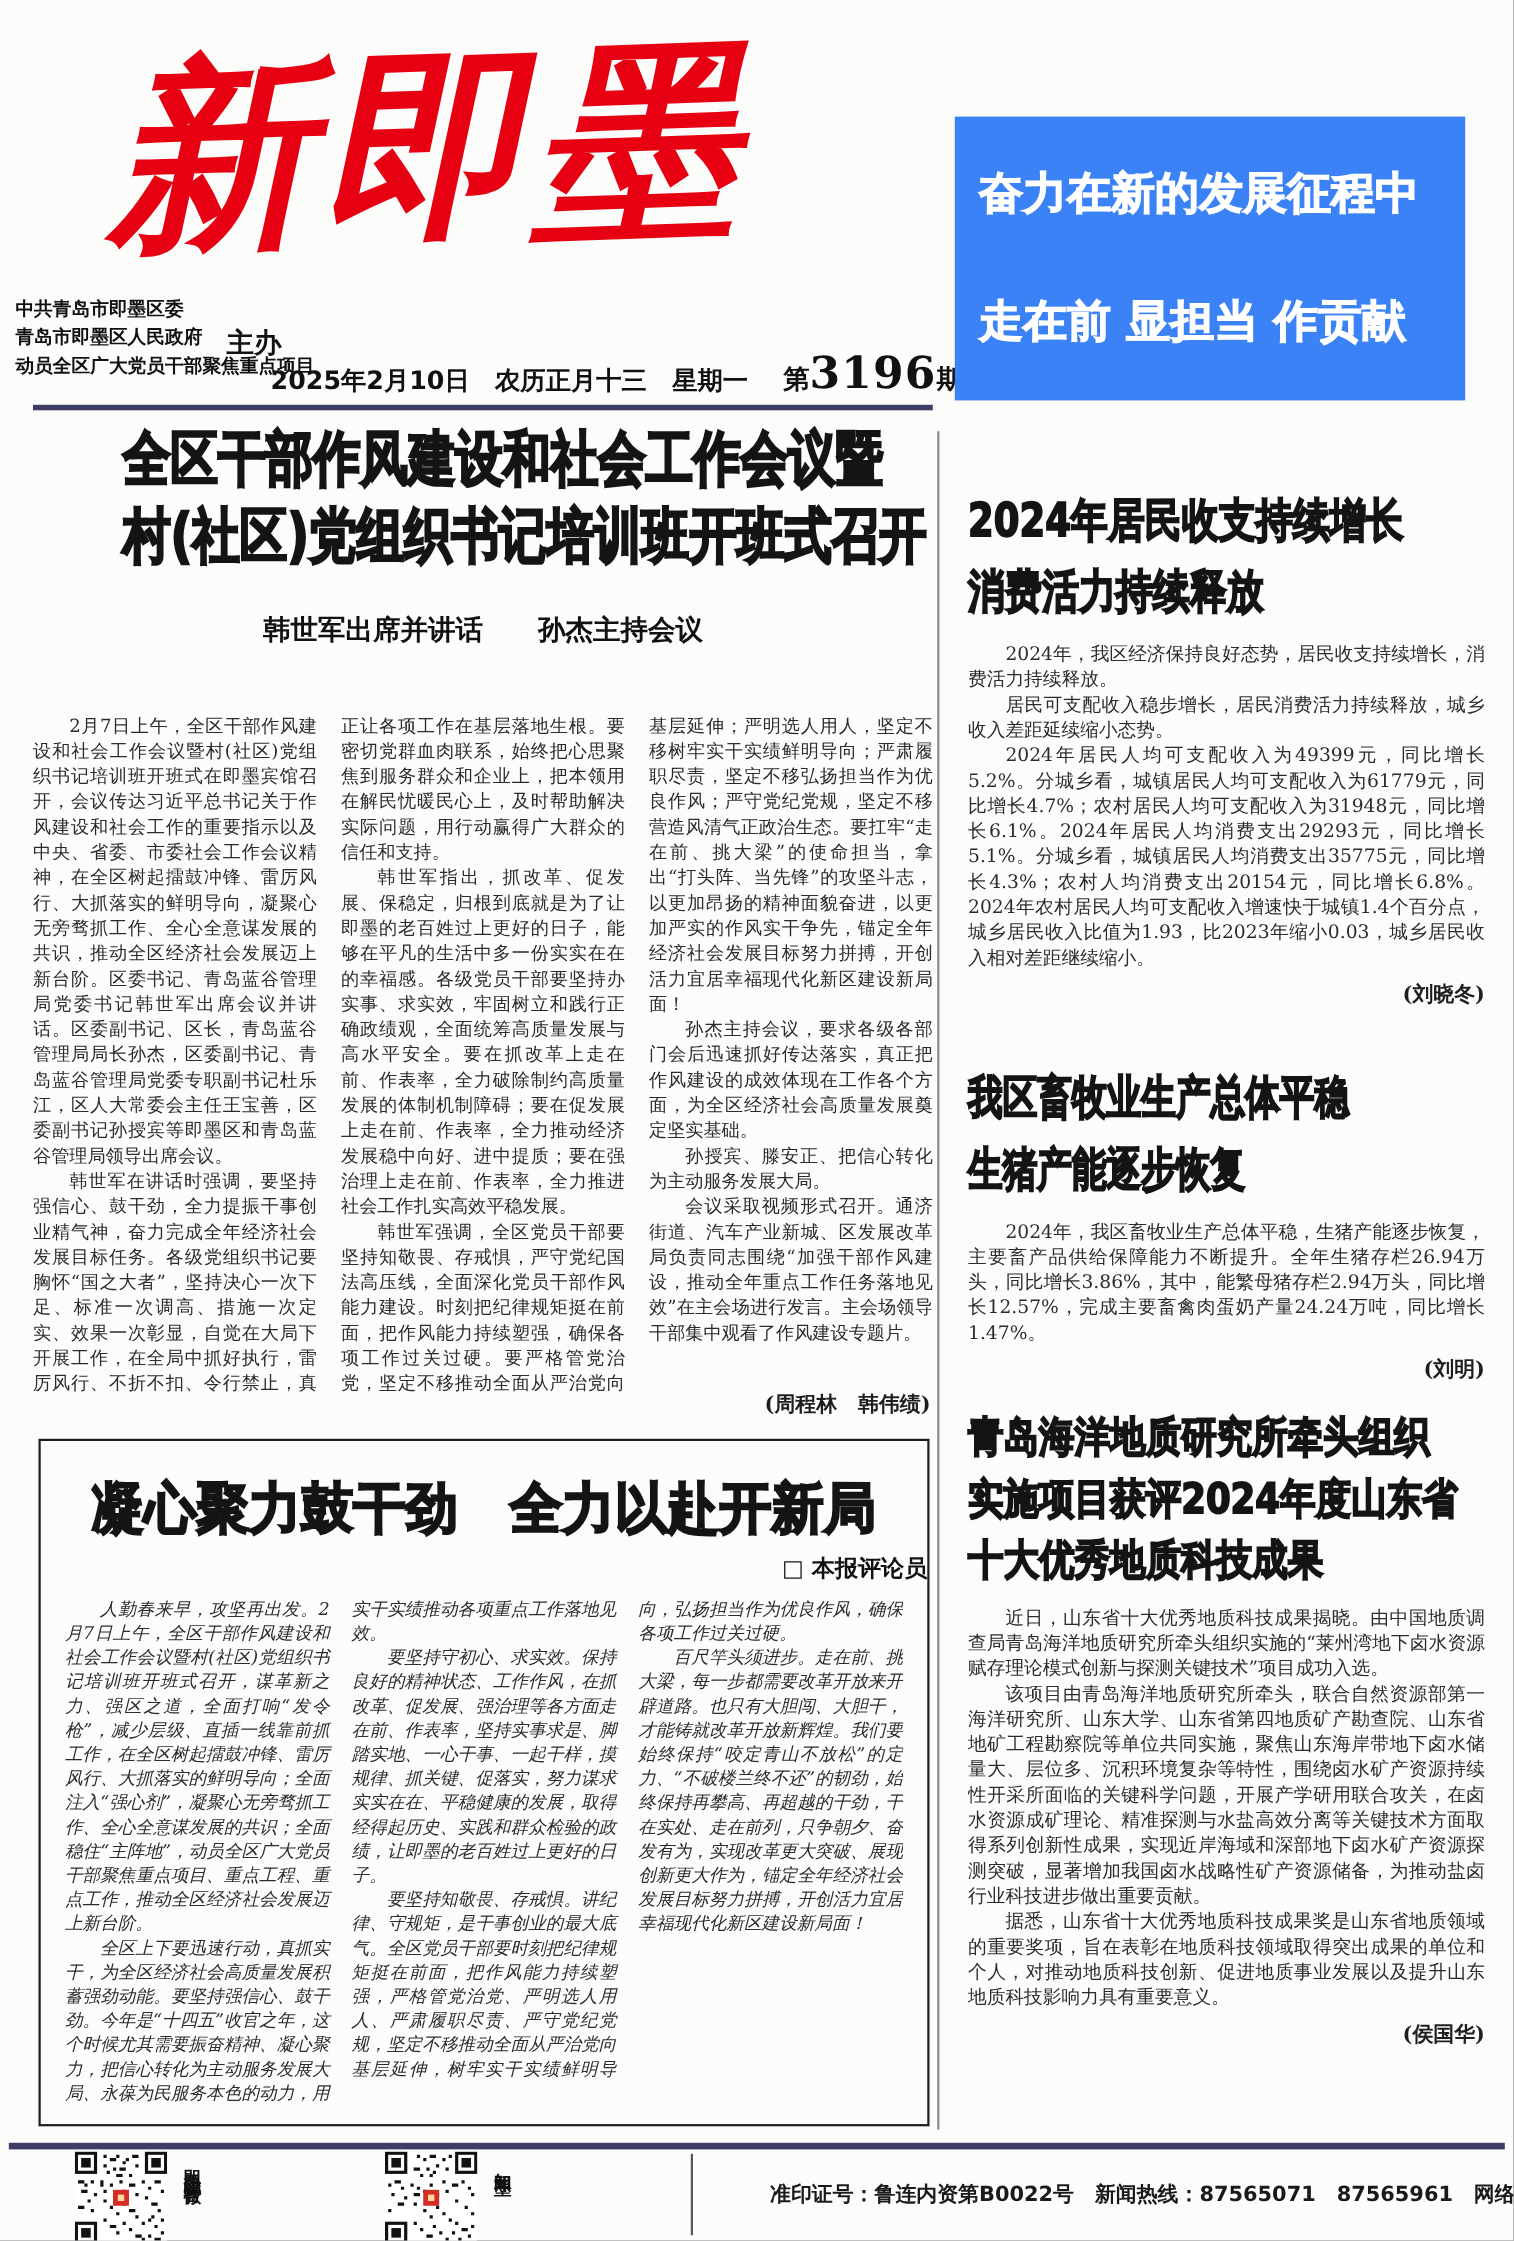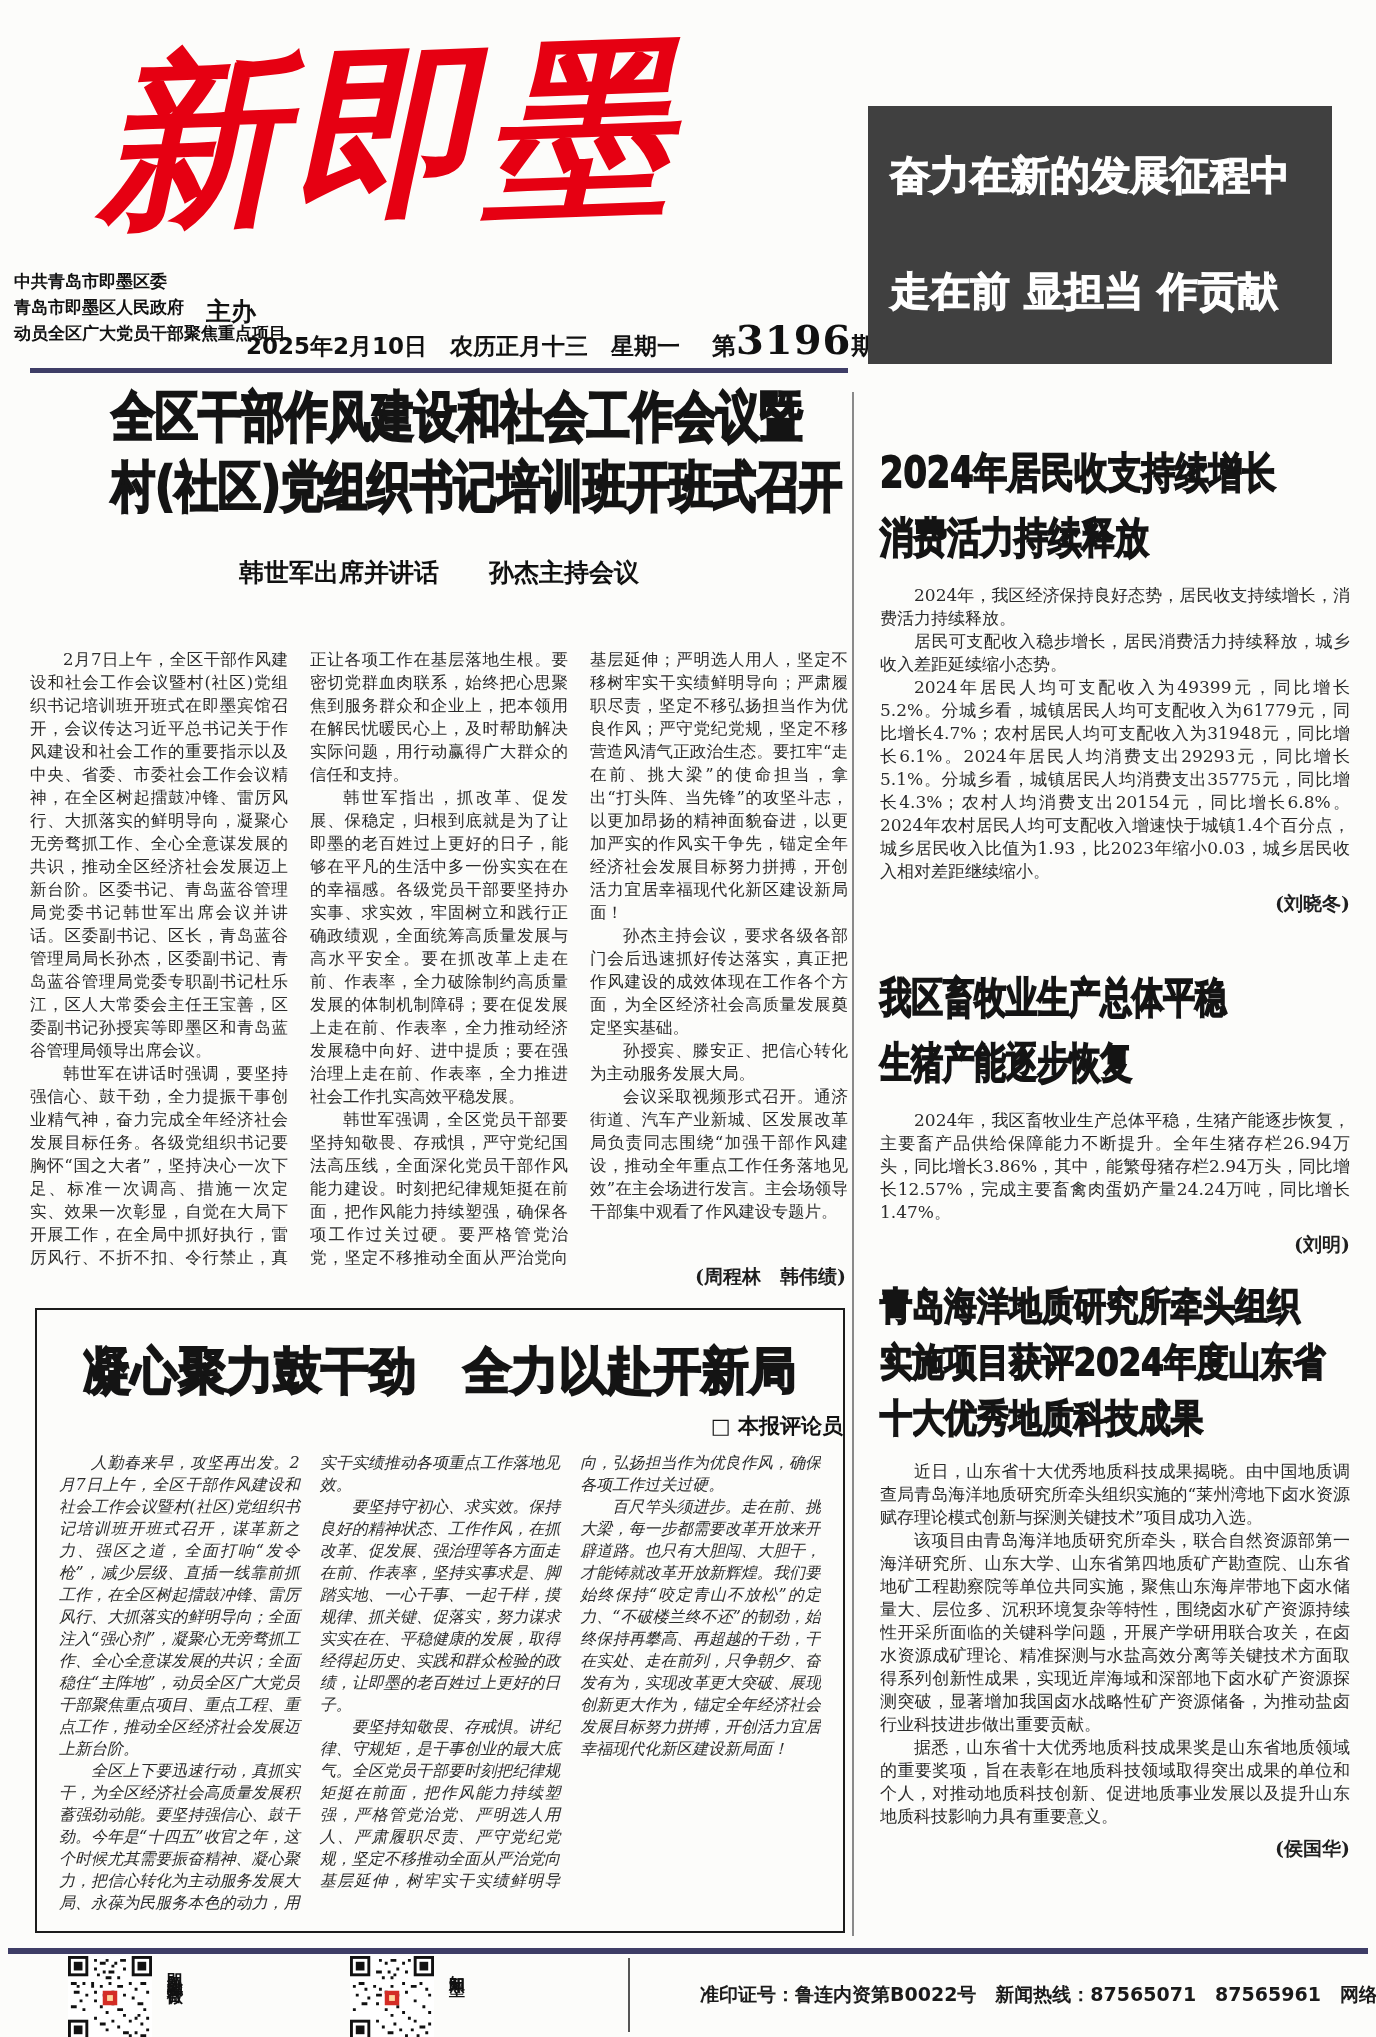--- a/index.html
+++ b/index.html
@@ -102,21 +102,21 @@
     <div>动员全区广大党员干部聚焦重点项目</div>
   </div>
   <div class="publisher-suffix">主办</div>
 
   <div class="dateline">2025年2月10日　农历正月十三　星期一</div>
 
   <div class="issue">
     <span>第</span><span class="num">3196</span><span>期</span>
   </div>
 
-  <div class="slogan-box" style="background-color: #404040;">
+  <div class="slogan-box" style="background-color: #3b82f6;">
     <div class="sl sl1">奋力在新的发展征程中</div>
     <div class="sl sl2">走在前  显担当  作贡献</div>
   </div>
 
   <div class="rule-h rule-top" style="background-color: rgb(62, 61, 102);"></div>
   <div class="rule-v"></div>
   <div class="rule-h rule-bottom" style="background-color: rgb(62, 61, 102);"></div>
 
   <div class="main-headline">
     <span class="hl">全区干部作风建设和社会工作会议暨</span>

